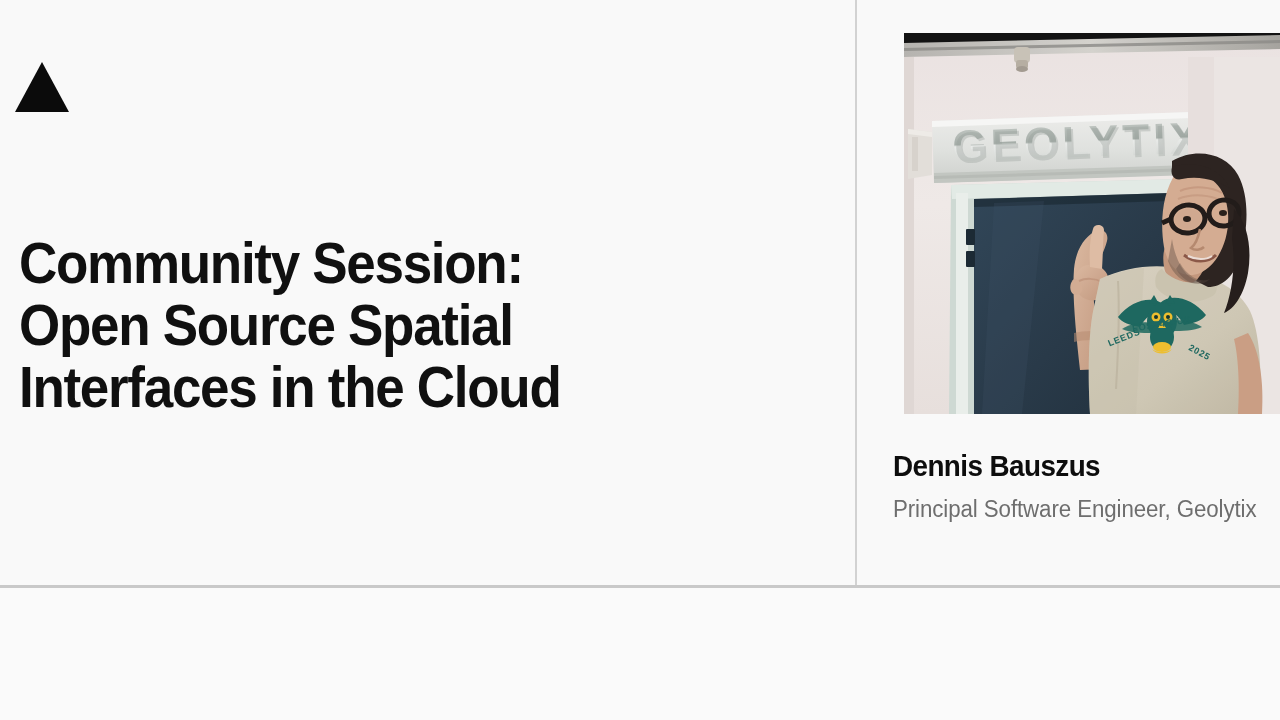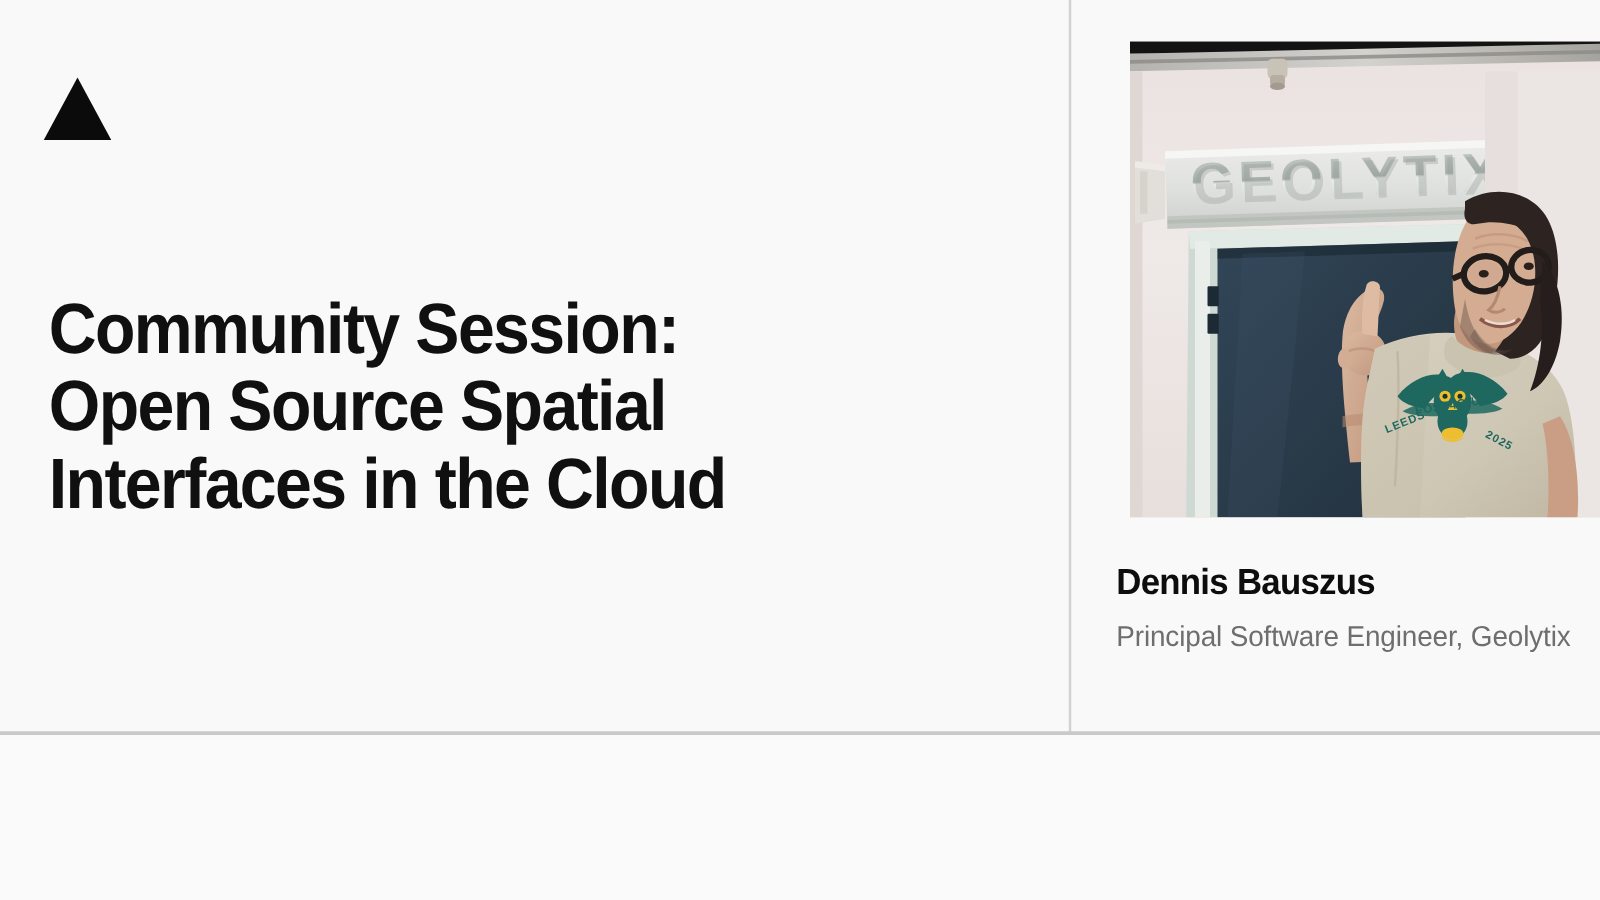--- a/index.html
+++ b/index.html
@@ -40,21 +40,20 @@
     background: #c9c9c9;
   }
 
   
   .left-panel {
     position: absolute;
     left: 0;
     top: 0;
     width: 951px;
     height: 586px;
-    margin-left: 20px;
   }
 
   .logo-mark {
     position: absolute;
     left: 15px;
     top: 62px;
     width: 0;
     height: 0;
     border-left: 27px solid transparent;
     border-right: 27px solid transparent;

